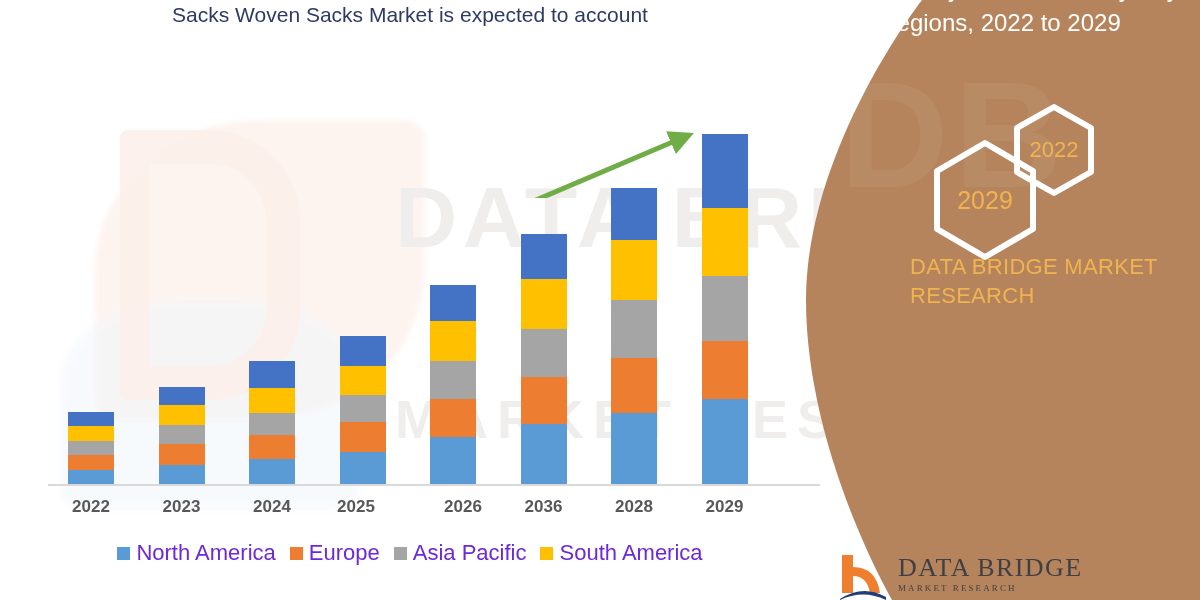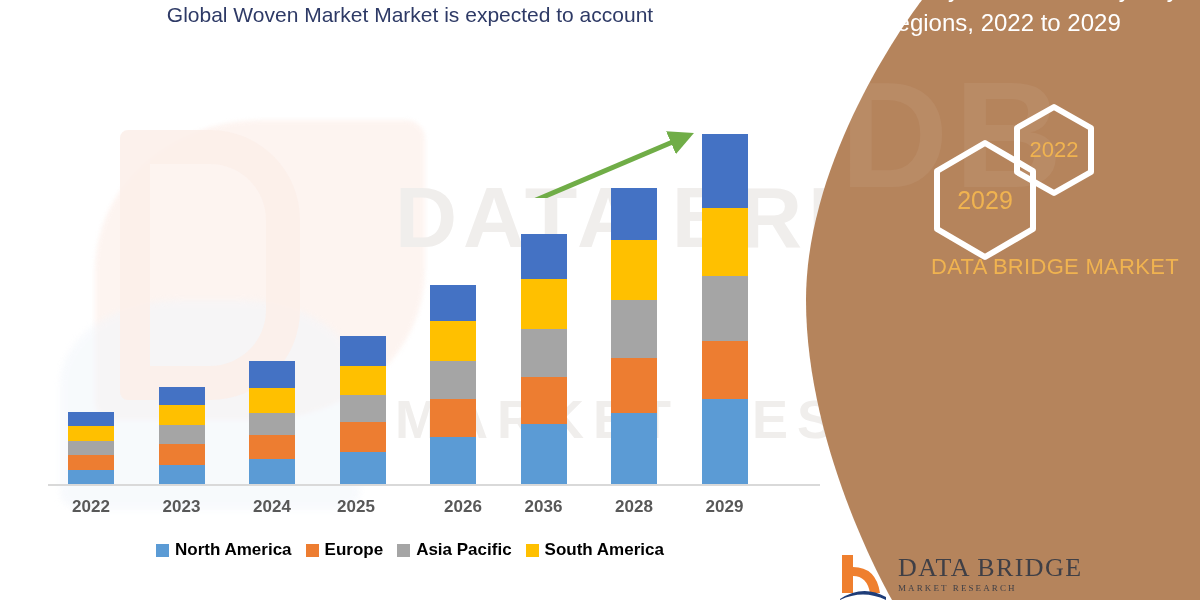--- a/index.html
+++ b/index.html
@@ -109,21 +109,21 @@
   #hex-2029 .hex { width: 110px; height: 124px; }
   #hex-2029 .hex span { font-size: 25px; }
   #hex-2022 { left: 1012px; top: 103px; }
   #hex-2022 .hex { width: 84px; height: 94px; }
   #hex-2022 .hex span { font-size: 22px; }
 
   #brand-name {
     position: absolute;
     left: 910px; top: 252px;
     width: 290px;
-    text-align: center;
+    text-align: left;
     color: #f0b350;
     font-size: 22px;
     line-height: 29px;
     letter-spacing: .3px;
     z-index: 6;
   }
 
   
   #logo {
     position: absolute;
@@ -209,23 +209,23 @@
     width: 820px;
     display: flex;
     justify-content: center;
     align-items: center;
     gap: 14px;
     z-index: 4;
   }
   .legend-item { display: flex; align-items: center; gap: 6px; }
   .legend-swatch { width: 13px; height: 13px; flex: 0 0 13px; }
   .legend-label {
-    color: #000000;
-    font-size: 17px;
-    font-weight: 700;
+    color: #6d28d9;
+    font-size: 22px;
+    font-weight: 400;
     white-space: nowrap;
   }
 </style>
 </head>
 <body>
 
 <div id="page">
 
   <div class="bg-blob" id="blob-pink"></div>
   <div class="bg-blob" id="blob-blue"></div>
@@ -256,40 +256,41 @@
     <div class="hex">
       <svg width="84" height="94" viewBox="0 0 84 94">
         <polygon points="42,4 79,25 79,69 42,90 5,69 5,25" fill="none" stroke="#ffffff" stroke-width="6" stroke-linejoin="round"></polygon>
       </svg>
       <span>2022</span>
     </div>
   </div>
 
   <div id="brand-name">
     <div>DATA BRIDGE MARKET</div>
+    <div>RESEARCH</div>
   </div>
 
   <div id="logo">
     <div id="logo-mark">
       <svg width="46" height="47" viewBox="0 0 46 47">
         <path d="M2 2 L13 2 L13 40 L2 40 Z" fill="#ef7f2e"></path>
         <path d="M13 14 Q36 14 40 40 L30 40 Q27 23 13 23 Z" fill="#ef7f2e"></path>
         <path d="M0 46 Q23 31 46 44 L46 47 Q23 36 0 47 Z" fill="#1f3d78"></path>
       </svg>
     </div>
     <div>
       <div id="logo-text">DATA BRIDGE</div>
       <div id="logo-sub">MARKET RESEARCH</div>
     </div>
   </div>
 
   <div id="chart-area">
 
     <div id="chart-title">
-      <div>Global Woven Market Market is expected to account</div>
+      <div>Sacks Woven Sacks Market is expected to account</div>
     </div>
 
     <svg id="arrow" width="660" height="80" viewBox="0 0 660 80">
       <defs>
         <marker id="arrowhead" markerWidth="5" markerHeight="5" refX="2.4" refY="2.5" orient="auto">
           <polygon points="0,0 5,2.5 0,5" fill="#70ad47"></polygon>
         </marker>
       </defs>
       <line x1="30" y1="275" x2="630" y2="20" stroke="#70ad47" stroke-width="5" marker-end="url(#arrowhead)"></line>
     </svg>

